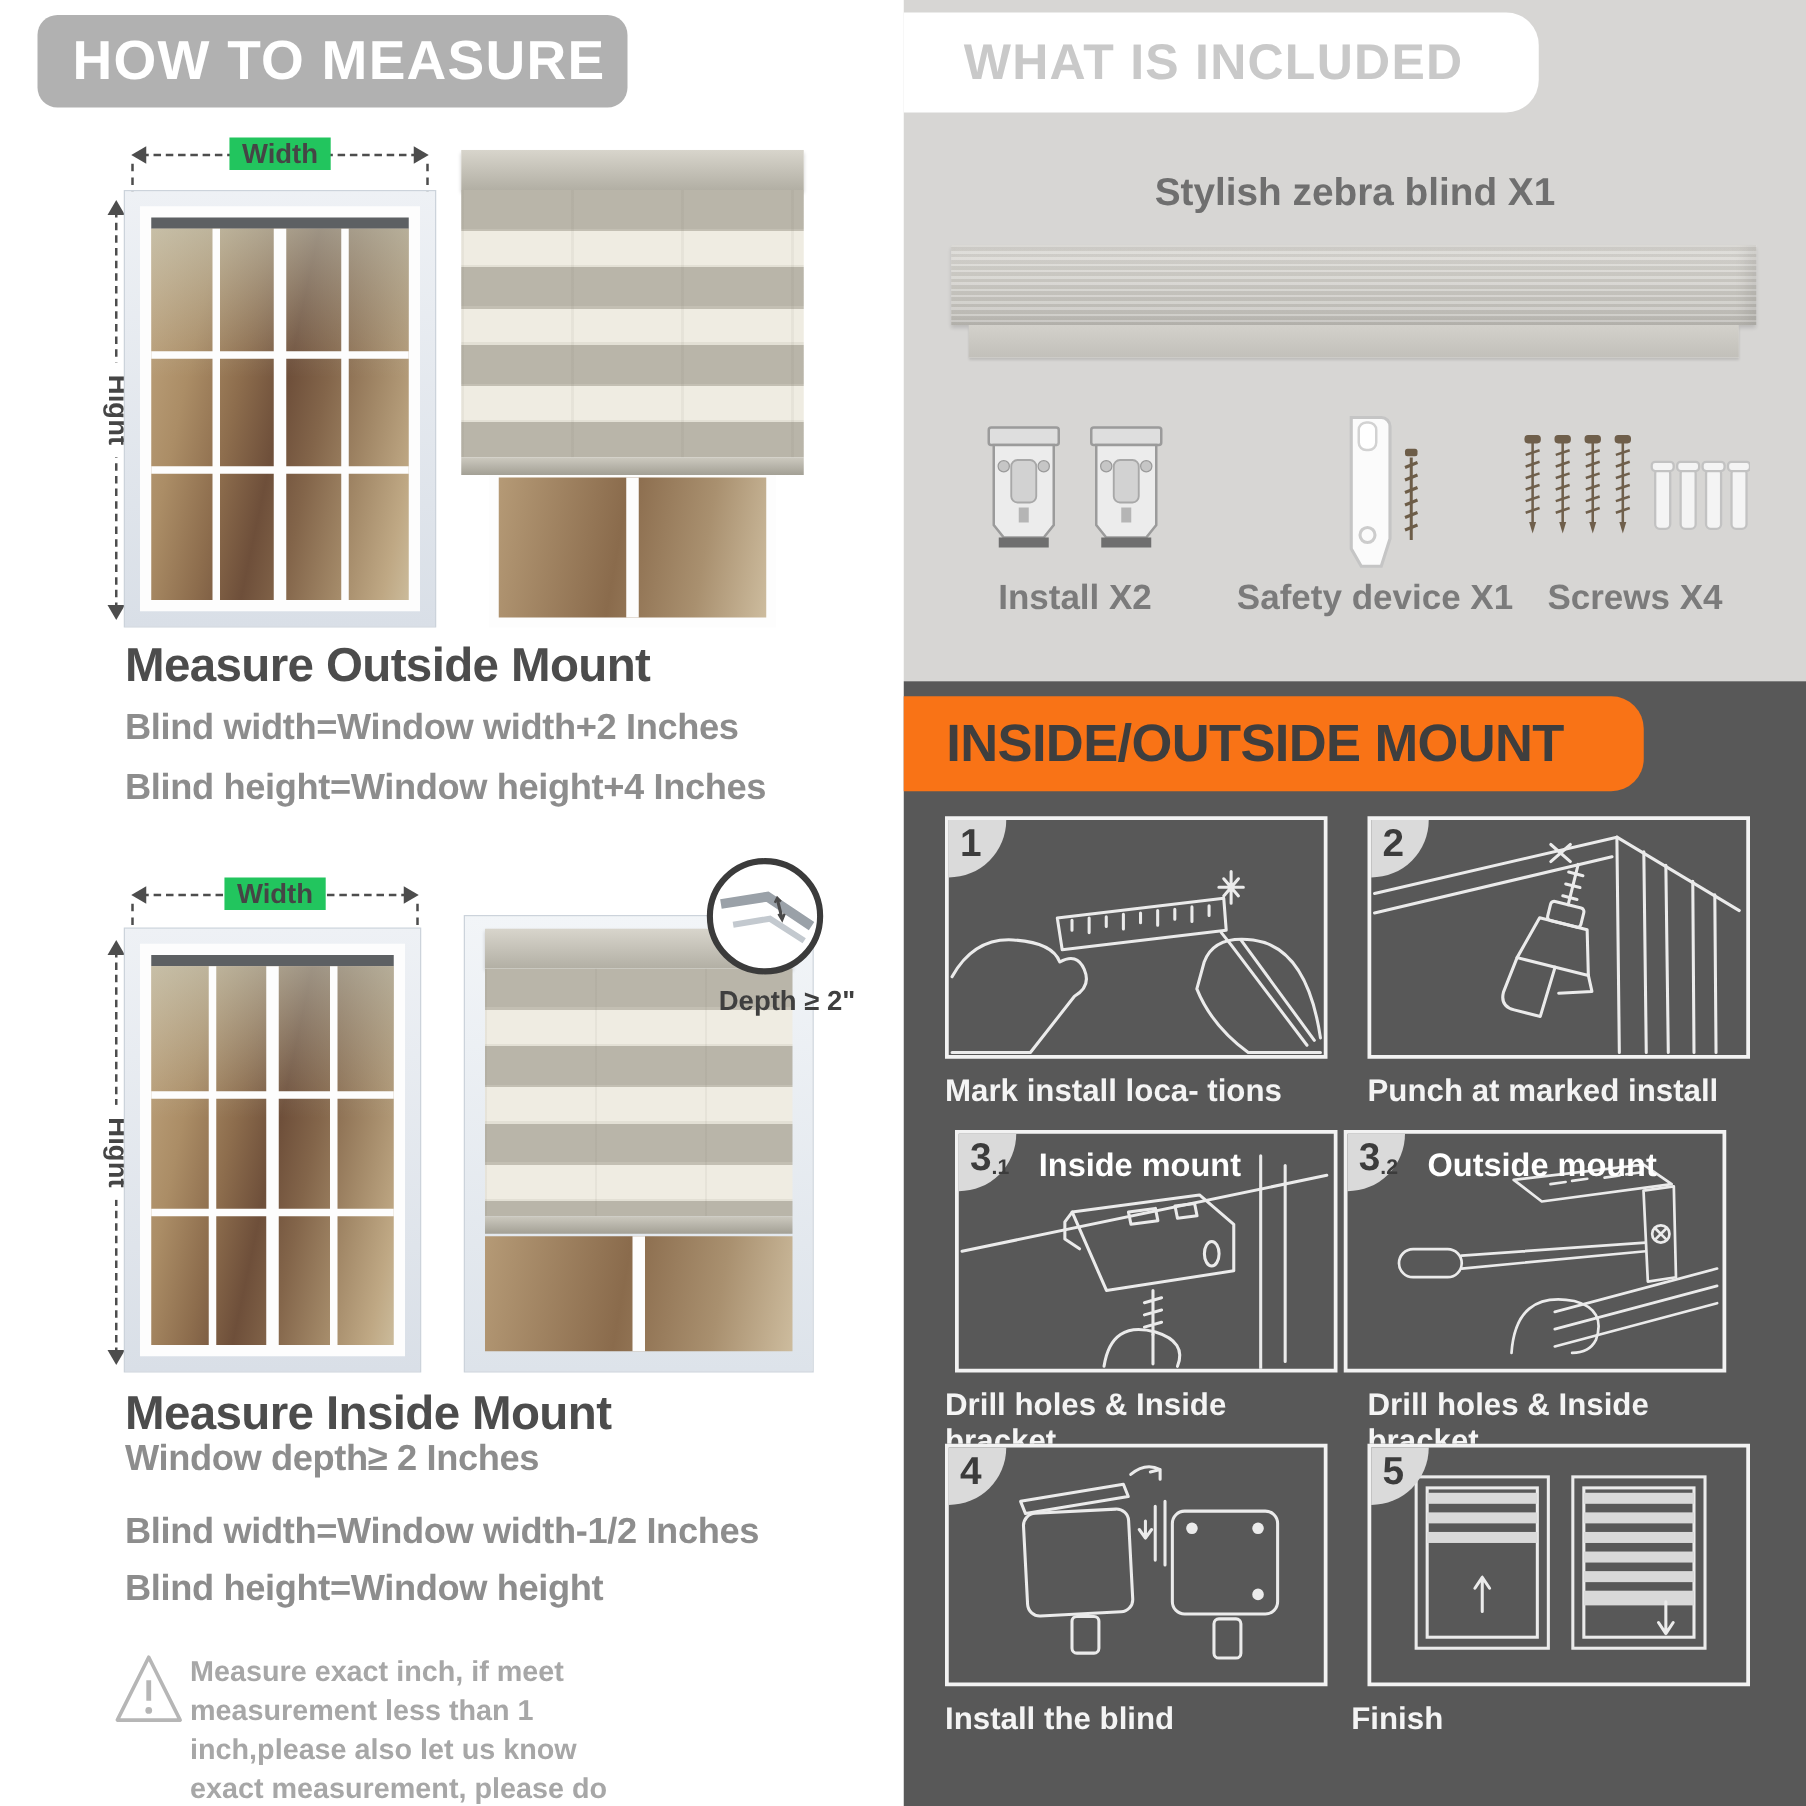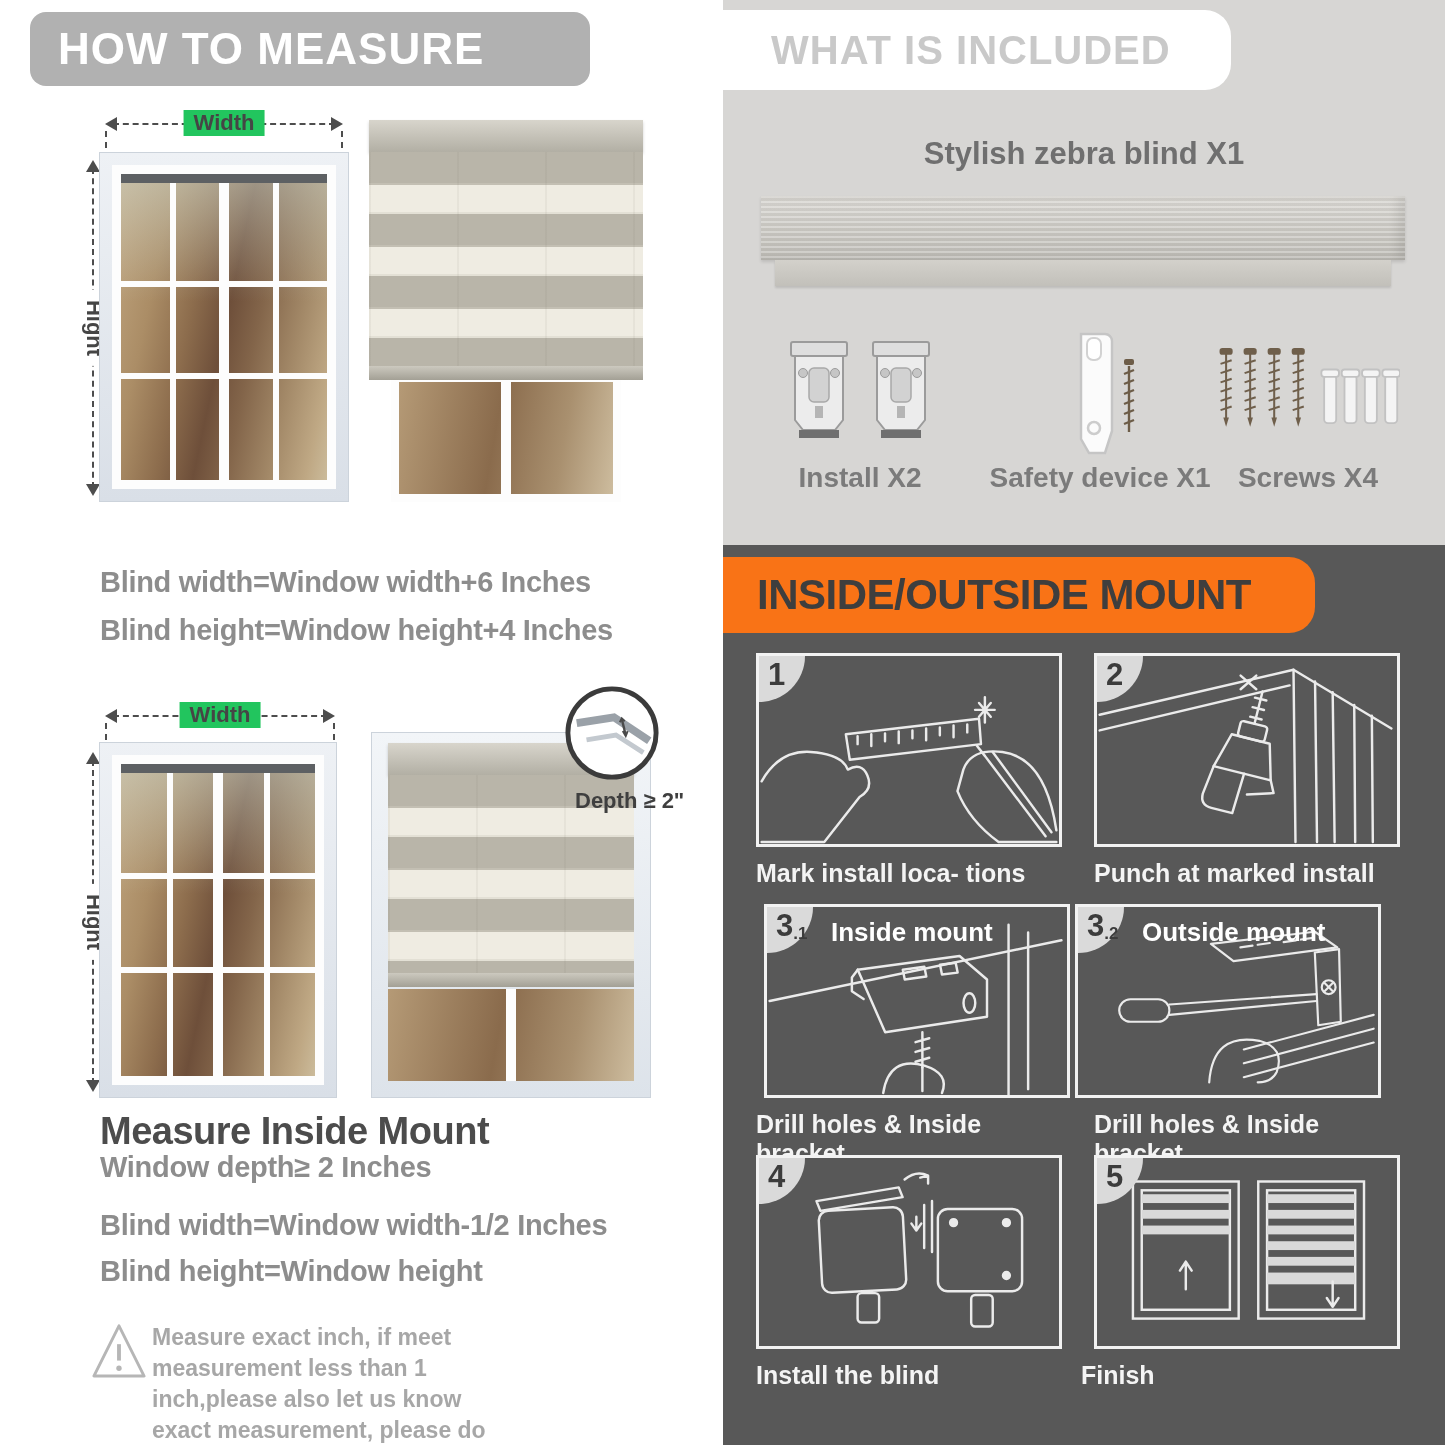--- a/index.html
+++ b/index.html
@@ -1,21 +1,21 @@
 <!DOCTYPE html>
 <html><head>
 <meta charset="utf-8">
 <style>
   * { box-sizing: border-box; margin: 0; padding: 0; }
   body { font-family: "Liberation Sans", sans-serif; background: #fff; }
   .page { position: relative; width: 1445px; height: 1445px; background: #fff; overflow: hidden; font-weight: 700; }
   .abs { position: absolute; }
 
   
-  .lhdr { left: 30px; top: 12px; width: 560px; height: 74px; background: #b1b1b1; border-radius: 16px;
+  .lhdr { left: 30px; top: 12px; width: 472px; height: 74px; background: #b1b1b1; border-radius: 16px;
           color: #fff; font-size: 44px; line-height: 74px; padding-left: 28px; letter-spacing: 1px; }
 
   .fig { position: absolute; }
 
   
   .w-ann { position: absolute; height: 18px; }
   .dash-h { position: absolute; left: 8px; right: 8px; top: 7px; border-top: 2px dashed #4d4d4d; }
   .tri { position: absolute; width: 0; height: 0; }
   .t-left  { left: 0; top: 1px; border: 7px solid transparent; border-right: 12px solid #4d4d4d; border-left: none; }
   .t-right { right: 0; top: 1px; border: 7px solid transparent; border-left: 12px solid #4d4d4d; border-right: none; }
@@ -143,21 +143,22 @@
         <div class="uw-glass">
           <div class="mull mull-c"></div>
         </div>
       </div>
       <div class="cassette" style="position:relative;"></div>
       <div class="stripes" style="position:relative;height:214px;"></div>
       <div class="rail" style="position:relative;"></div>
     </div>
   </div>
 
-  <div class="sec-line" style="left:100px;top:566px;">Blind width=Window width+6 Inches</div>
+  <div class="sec-title" style="left:100px;top:512px;">Measure Outside Mount</div>
+  <div class="sec-line" style="left:100px;top:566px;">Blind width=Window width+2 Inches</div>
   <div class="sec-line" style="left:100px;top:614px;">Blind height=Window height+4 Inches</div>
 
   <div class="fig" style="left:85px;top:698px;width:600px;height:404px;">
     <div class="w-ann" style="left:20px;top:10px;width:230px;">
       <div class="dash-h"></div>
       <i class="tri t-left"></i>
       <i class="tri t-right"></i>
       <div class="end-tick lft"></div>
       <div class="end-tick rgt"></div>
       <span class="ann-label">Width</span>

